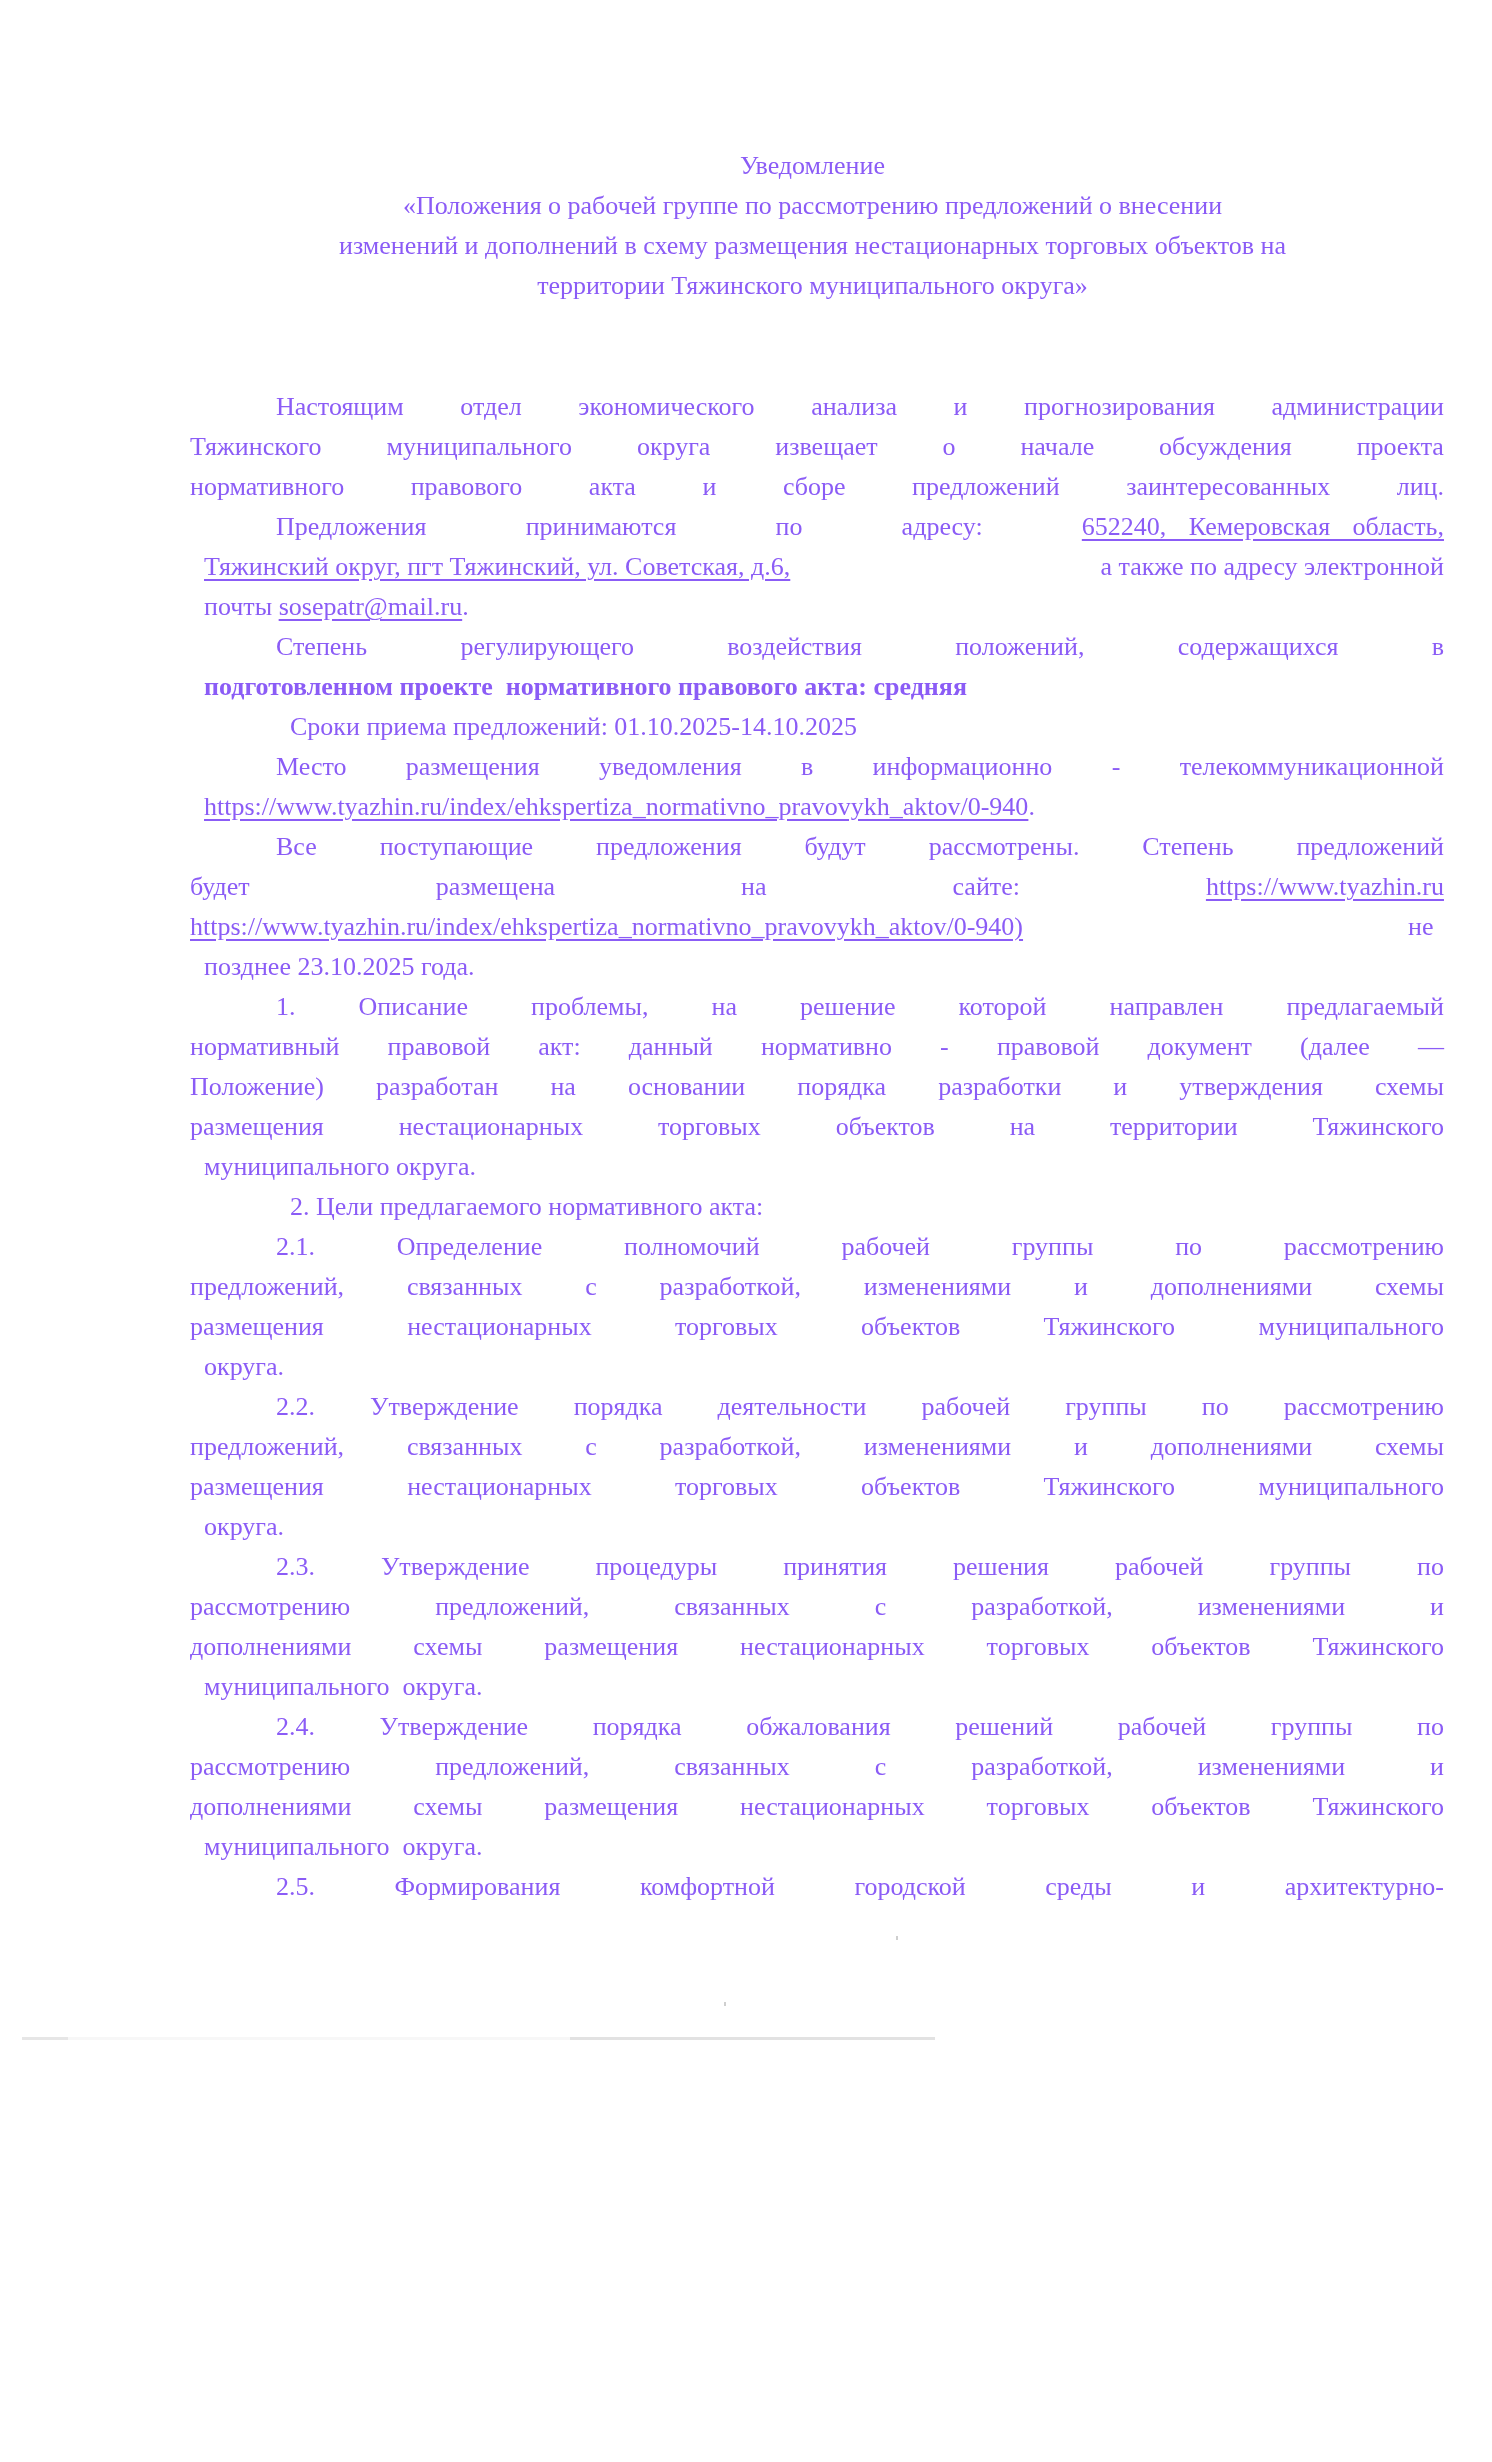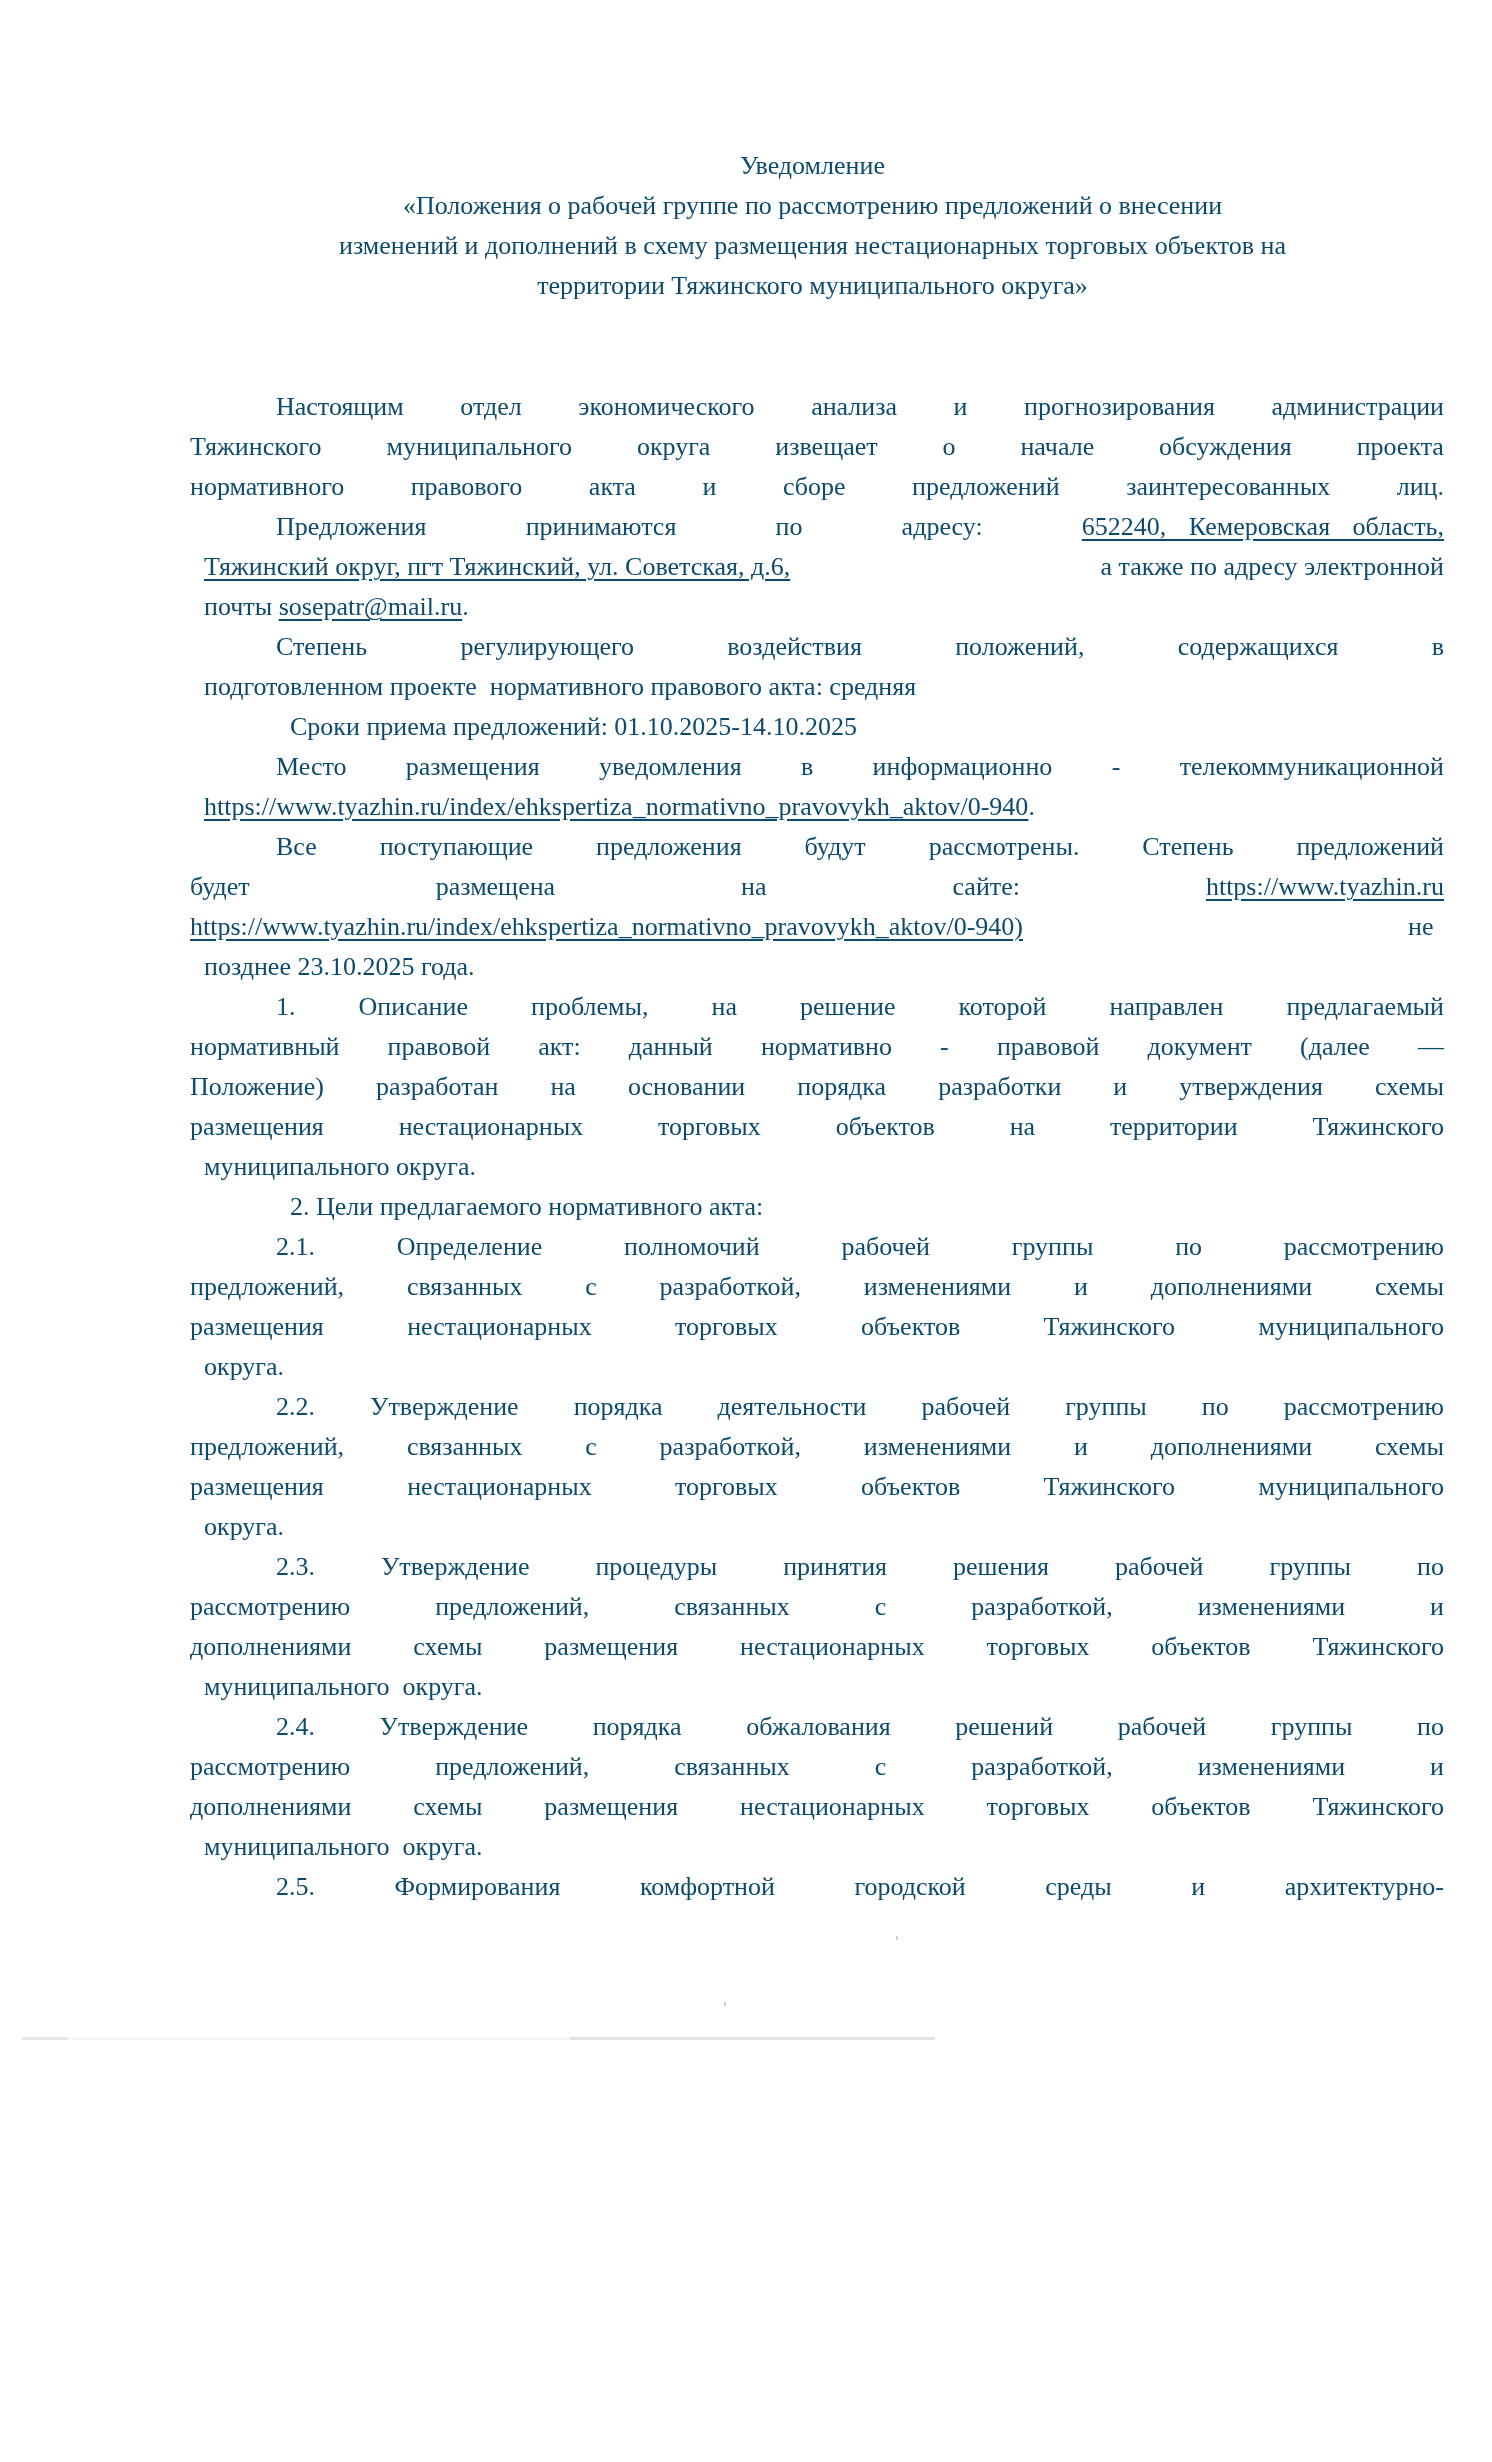--- a/index.html
+++ b/index.html
@@ -1,21 +1,21 @@
 <!DOCTYPE html>
 <html style="font-size:14px"><head>
 <meta charset="utf-8">
 <style>
   html, body { margin: 0; padding: 0; background: #ffffff; }
   body { width: 1493px; height: 2462px; position: relative; overflow: hidden; }
   .page { position: absolute; left: 0; top: 0; width: 1493px; height: 2462px; background: #fff; }
   .text {
     font-family: "Liberation Serif", "DejaVu Serif", serif;
     font-size: 26px;
-    color: #0c4a6e;
+    color: #8b5cf6;
     line-height: 40px;
   }
   .title-block {
     position: absolute; left: 176px; top: 146px; width: 1273px;
     text-align: center;
   }
   .title-block div { line-height: 40px; white-space: nowrap; }
   .body-block {
     position: absolute; left: 190px; top: 387px; width: 1254px;
   }
@@ -95,21 +95,21 @@
 
     <div>
       <div class="jline ind-line">
           <span>Степень</span>
           <span>регулирующего</span>
           <span>воздействия</span>
           <span>положений,</span>
           <span>содержащихся</span>
           <span>в</span>
         </div>
-      <div class="line" style="white-space:pre;">подготовленном проекте  нормативного правового акта: средняя</div>
+      <div class="line" style="white-space:pre;font-weight:bold;">подготовленном проекте  нормативного правового акта: средняя</div>
     </div>
 
     <div class="line" style="padding-left:86px;">
       <span>Сроки приема предложений: 01.10.2025-14.10.2025</span>
     </div>
 
     <div>
       <div class="jline ind-line">
           <span>Место</span>
           <span>размещения</span>

